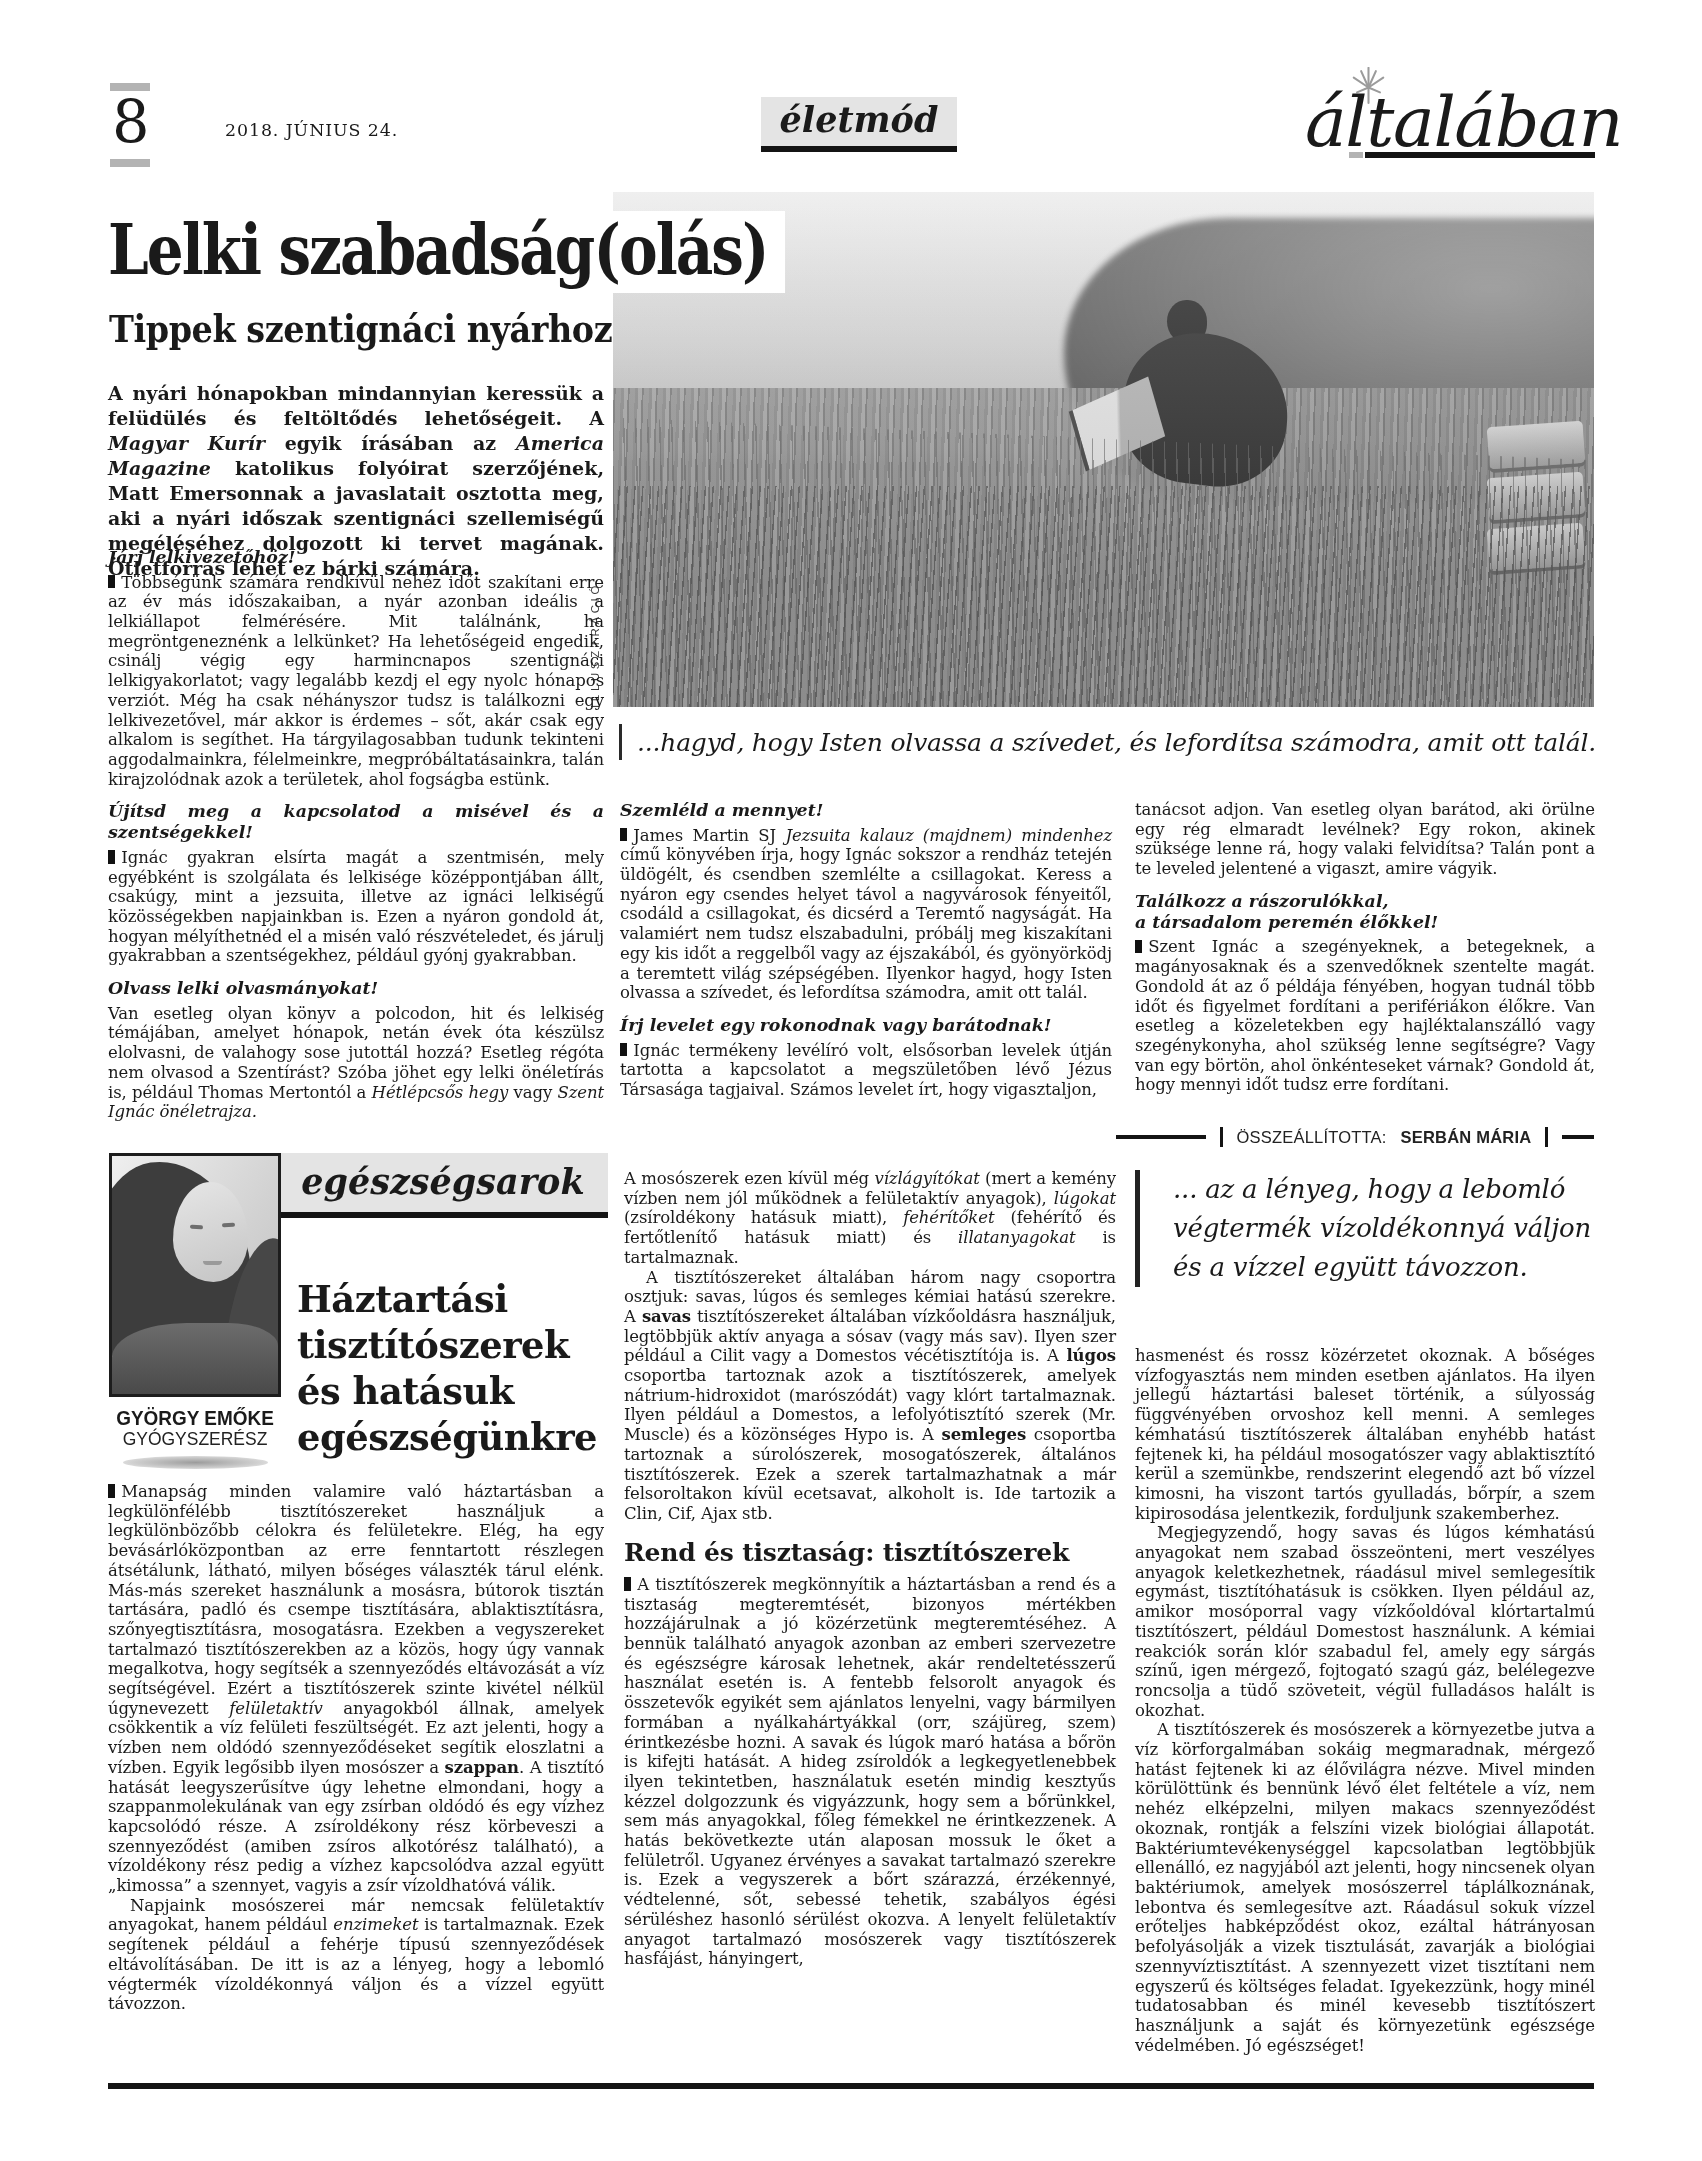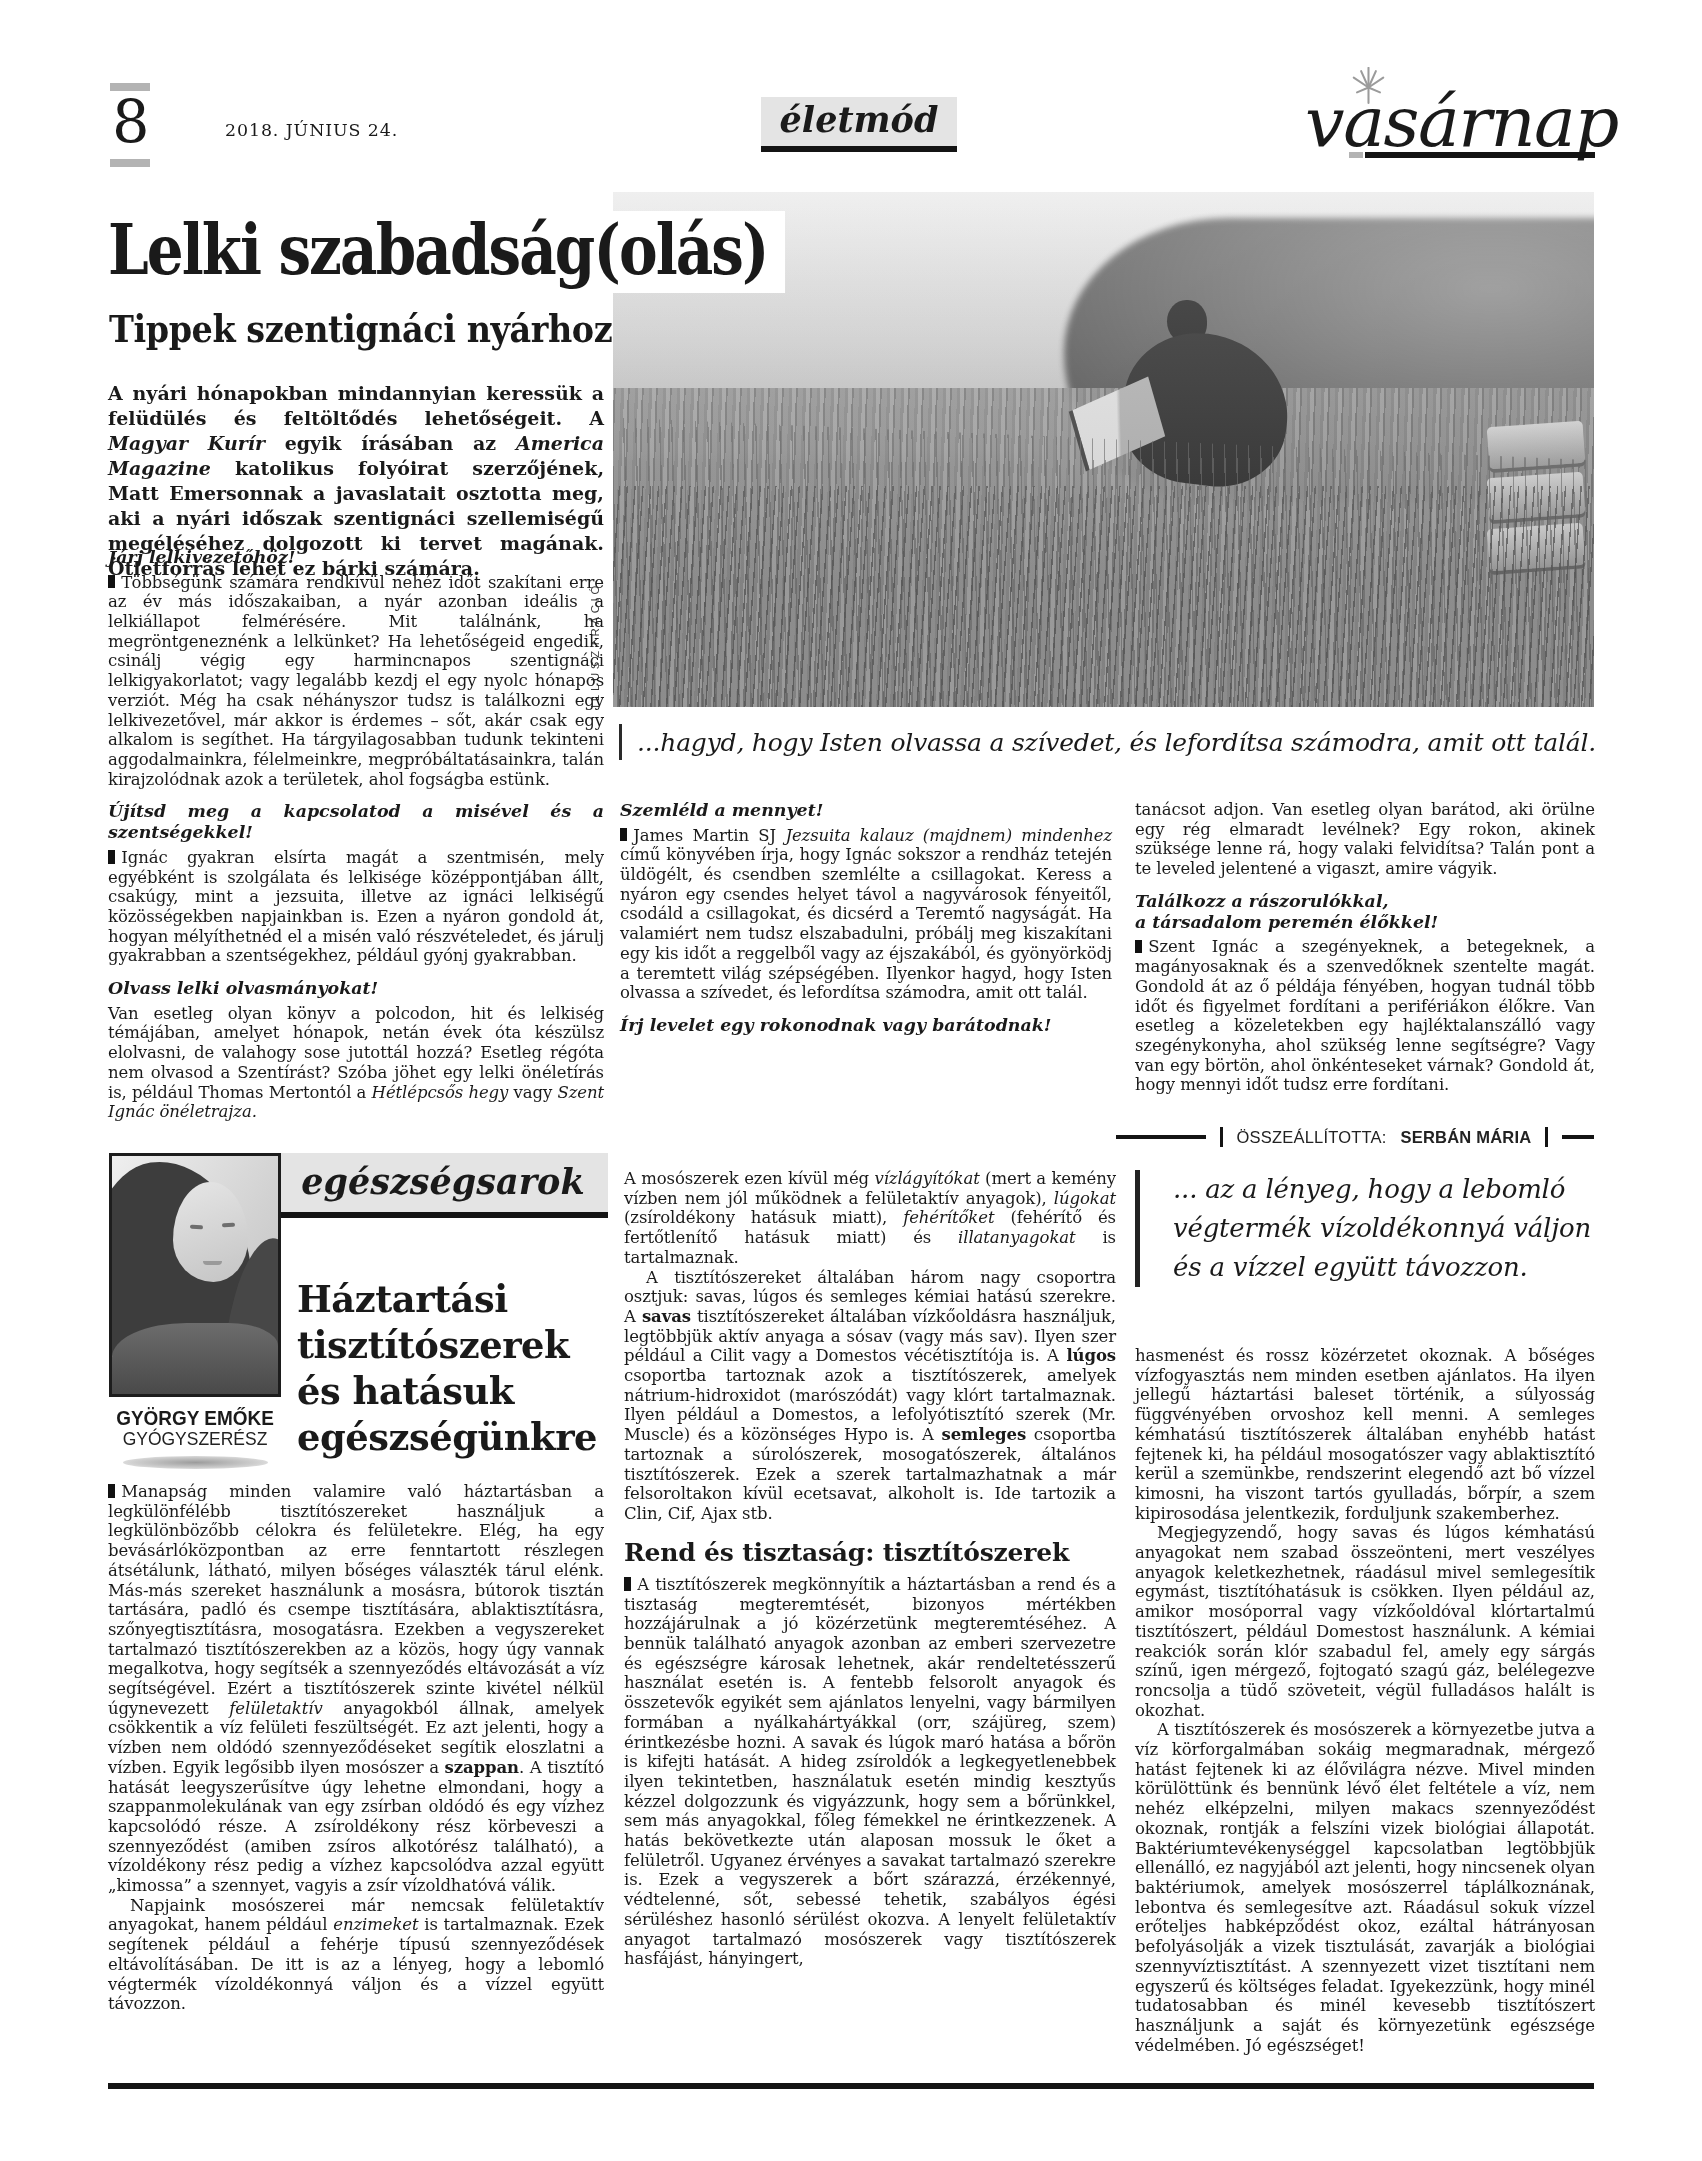--- a/index.html
+++ b/index.html
@@ -114,21 +114,21 @@
         <line x1="50" y1="50" x2="50" y2="2"></line>
           <line x1="50" y1="50" x2="50" y2="88"></line>
         <line x1="50" y1="50" x2="14" y2="26"></line>
           <line x1="50" y1="50" x2="86" y2="26"></line>
         <line x1="50" y1="50" x2="22" y2="62"></line>
           <line x1="50" y1="50" x2="78" y2="62"></line>
         <line x1="50" y1="50" x2="32" y2="10"></line>
           <line x1="50" y1="50" x2="68" y2="10"></line>
       </g>
     </svg>
-    <span class="abs masthead-text" style="left:0px;top:18.3px;">vasárnap</span>
+    <span class="abs masthead-text" style="left:0px;top:18.3px;">általában</span>
     <div class="abs masthead-sq" style="left:44px;top:83px;width:13.7px;height:6.4px;"></div>
     <div class="abs masthead-rule" style="left:60px;top:83px;width:230px;height:6.4px;"></div>
   </div>
 
   <div class="abs photo">
     <div class="ph-hill"></div>
     <div class="ph-sea"></div>
     <div class="ph-grass1"></div>
     <div class="ph-head"></div>
     <div class="ph-torso"></div>
@@ -159,20 +159,21 @@
     <h3>Újítsd meg a kapcsolatod a misével és a szentségekkel!</h3>
     <p><span class="pmark"></span><span>Ignác gyakran elsírta magát a szentmisén, mely egyébként is szolgálata és lelkisége középpontjában állt, csakúgy, mint a jezsuita, illetve az ignáci lelkiségű közösségekben napjainkban is. Ezen a nyáron gondold át, hogyan mélyíthetnéd el a misén való részvételedet, és járulj gyakrabban a szentségekhez, például gyónj gyakrabban.</span></p>
     <h3>Olvass lelki olvasmányokat!</h3>
     <p><span><span>Van esetleg olyan könyv a polcodon, hit és lelkiség témájában, amelyet hónapok, netán évek óta készülsz elolvasni, de valahogy sose jutottál hozzá? Esetleg régóta nem olvasod a Szentírást? Szóba jöhet egy lelki önéletírás is, például Thomas Mertontól a </span><span class="rt-i">Hétlépcsős hegy</span><span> vagy </span><span class="rt-i">Szent Ignác önéletrajza.</span></span></p>
   </div>
 
   <div class="abs col" style="left:620px;top:800px;width:492px;">
     <h3 class="first">Szemléld a mennyet!</h3>
     <p><span class="pmark"></span><span><span>James Martin SJ </span><span class="rt-i">Jezsuita kalauz (majdnem) mindenhez</span><span> című könyvében írja, hogy Ignác sokszor a rendház tetején üldögélt, és csendben szemlélte a csillagokat. Keress a nyáron egy csendes helyet távol a nagyvárosok fényeitől, csodáld a csillagokat, és dicsérd a Teremtő nagyságát. Ha valamiért nem tudsz elszabadulni, próbálj meg kiszakítani egy kis időt a reggelből vagy az éjszakából, és gyönyörködj a teremtett világ szépségében. Ilyenkor hagyd, hogy Isten olvassa a szívedet, és lefordítsa számodra, amit ott talál.</span></span></p>
     <h3>Írj levelet egy rokonodnak vagy barátodnak!</h3>
+    <p><span class="pmark"></span><span>Ignác termékeny levélíró volt, elsősorban levelek útján tartotta a kapcsolatot a megszületőben lévő Jézus Társasága tagjaival. Számos levelet írt, hogy vigasztaljon,</span></p>
   </div>
 
   <div class="abs col" style="left:1135px;top:800px;width:460px;">
     <p><span>tanácsot adjon. Van esetleg olyan barátod, aki örülne egy rég elmaradt levélnek? Egy rokon, akinek szüksége lenne rá, hogy valaki felvidítsa? Talán pont a te leveled jelentené a vigaszt, amire vágyik.</span></p>
     <h3 style="margin-bottom:0;">Találkozz a rászorulókkal,</h3>
     <h3 style="margin-top:0;">a társadalom peremén élőkkel!</h3>
     <p><span class="pmark"></span><span>Szent Ignác a szegényeknek, a betegeknek, a magányosaknak és a szenvedőknek szentelte magát. Gondold át az ő példája fényében, hogyan tudnál több időt és figyelmet fordítani a perifériákon élőkre. Van esetleg a közeletekben egy hajléktalanszálló vagy szegénykonyha, ahol szükség lenne segítségre? Vagy van egy börtön, ahol önkénteseket várnak? Gondold át, hogy mennyi időt tudsz erre fordítani.</span></p>
   </div>
 
   <div class="abs byline" style="left:1116px;top:1127px;width:478px;">

